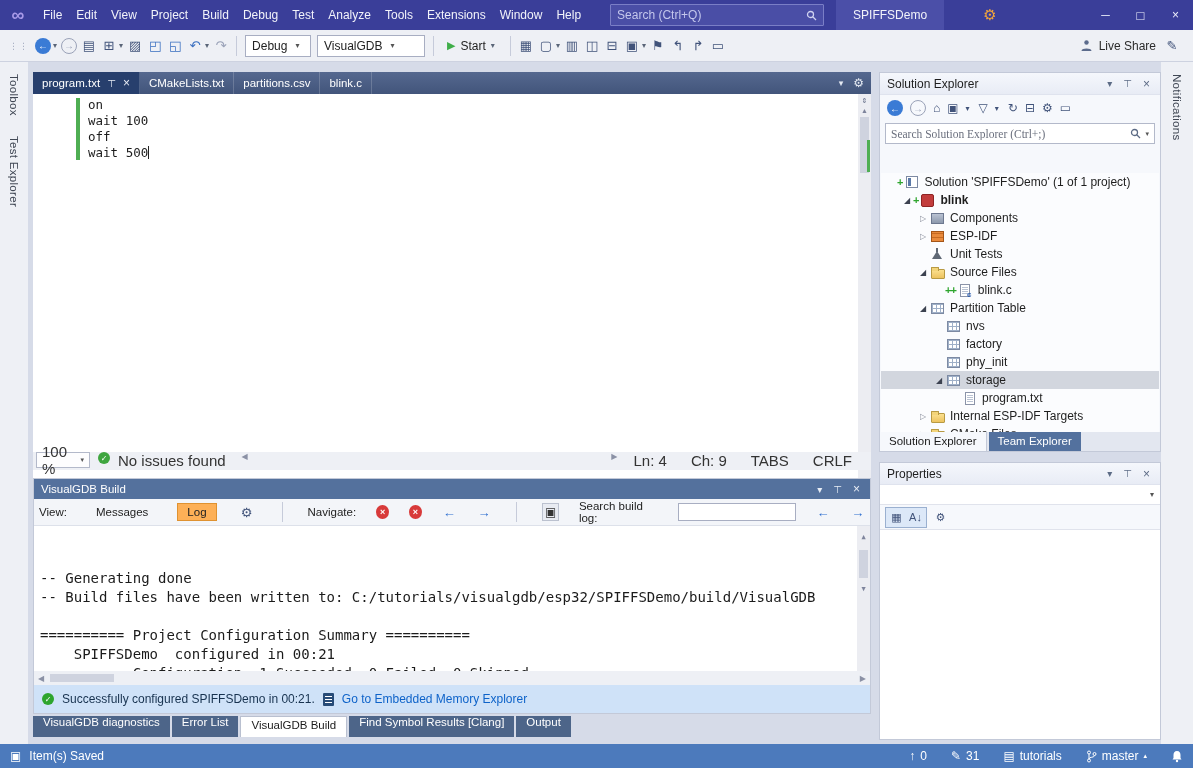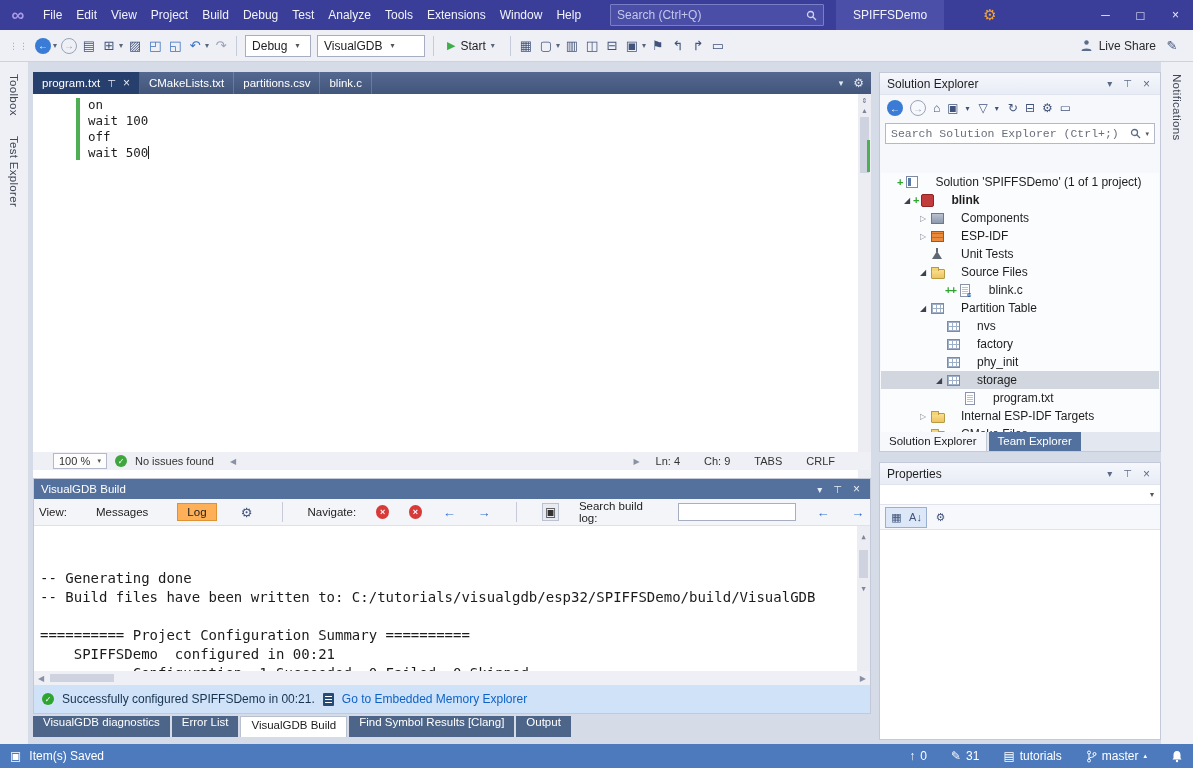--- a/index.html
+++ b/index.html
@@ -52,21 +52,21 @@
   .code{position:absolute;left:0;top:0;right:13px;bottom:0;font-family:"DejaVu Sans Mono","Liberation Mono",monospace;font-size:12.5px;line-height:16px;padding:3px 0 0 55px;white-space:pre;color:#1c1c1c;overflow:hidden}
   .code>div{height:16px}
   .code>div:nth-of-type(4)::after{content:"";display:inline-block;width:1px;height:13px;background:#222;vertical-align:-2px}
   .changebar{position:absolute;left:43px;top:4px;width:4px;height:62px;background:#4fae53}
   .vsb{position:absolute;right:0;top:0;width:13px;bottom:0;background:#ecedf2;display:flex;flex-direction:column;align-items:center;color:#7e849c}
   .vsb .gi{font-size:7px}
   .sb-thumb{width:9px;height:56px;background:#cfd3df;margin-top:3px}
   .sb-bottom{margin-top:auto;margin-bottom:3px}
   .split-grip{height:13px;display:flex;align-items:center;color:#5a6480;font-size:9px}
   .overview-marks{position:absolute;right:1px;top:46px;width:3px;height:32px;background:#4fae53;z-index:2}
-  .editor-status{position:absolute;left:33px;top:452px;width:838px;height:18px;background:#eef0f5;display:flex;align-items:center;font-size:11px;color:#333;gap:8px;padding:0 20px}
+  .editor-status{position:absolute;left:33px;top:452px;width:838px;height:18px;background:#eef0f5;display:flex;align-items:flex-start;font-size:15px;color:#333;gap:8px;padding:0 3px}
   .zoom{display:flex;align-items:center;background:#fdfdfe;border:1px solid #b3b9ca;height:16px;padding:0 5px;width:54px;justify-content:space-between}
   .zoom .dd{font-size:7px;color:#555}
   .okcheck{width:12px;height:12px;border-radius:50%;background:#3fa63f;color:#fff;font-size:8px;display:inline-flex;align-items:center;justify-content:center;flex:none}
   .hscroll{flex:1;display:flex;align-items:center;justify-content:space-between;color:#8b91a5;font-size:8px;padding:0 8px}
   .es-field{margin-right:16px;white-space:nowrap}
 
   
   .build{position:absolute;left:33px;top:478px;width:838px;height:236px;background:#f3f5f9;border:1px solid #c3c9d8;display:flex;flex-direction:column}
   .b-title{height:20px;background:#54719d;color:#fff;display:flex;align-items:center;padding:0 7px;font-size:11.5px;flex:none}
   .ticons{margin-left:auto;display:flex;gap:11px;font-size:10px;color:#e8edf5;padding-right:3px;align-items:center}
@@ -93,31 +93,31 @@
   .ptab.active{background:#fff;color:#1b1b1b;border:1px solid #b9c0d0;border-bottom:none;padding-top:2px}
 
   
   .se{position:absolute;left:879px;top:72px;width:282px;height:380px;background:#f6f8fc;border:1px solid #c3c9d8}
   .p-title{height:22px;display:flex;align-items:center;padding:0 7px;background:linear-gradient(#f5f7fc,#e8ecf5);font-size:12px;color:#1e1e1e;border-bottom:1px solid #dfe3ee}
   .p-title .ticons{color:#5c6b85}
   .se-toolbar{height:26px;display:flex;align-items:center;gap:7px;padding:0 7px}
   .se-toolbar .gi,.se-toolbar span{color:#41537a}
   .se-search{height:25px;padding:1px 5px;display:flex;align-items:center}
   .sbox{flex:1;display:flex;align-items:center;height:21px;background:#fff;border:1px solid #b3b9ca;padding:0 5px;color:#5c6b85;gap:4px}
-  .sbox input{flex:1;border:none;outline:none;font-size:11.5px;font-family:Liberation Mono, monospace;color:#333;background:transparent}
+  .sbox input{flex:1;border:none;outline:none;font-size:11.5px;font-family:Liberation Serif, serif;color:#333;background:transparent}
   .sbox input::placeholder{color:#6a6f7d}
   .sbox .dd{font-size:7px;color:#555}
   .se-tree{position:absolute;left:1px;right:1px;top:100px;bottom:19px;background:#fbfcfe;overflow:hidden;font-size:12px}
   .trow{height:18px;display:flex;align-items:center;white-space:nowrap}
   .trow.selected{background:#d2d6de}
   .texp{width:12px;flex:none;text-align:center;font-size:8px}
   .texp.c{color:#8a8f9c}.texp.e{color:#3c4250}
   .tprefix{color:#2ea52e;font-weight:bold;font-size:11px;margin-right:1px;letter-spacing:-1px}
   .ticon{width:17px;display:flex;justify-content:center;flex:none}
-  .tlabel{margin-left:15px}
+  .tlabel{margin-left:4px}
   .tlabel.bold{font-weight:bold}
   .se-tabs{position:absolute;left:0;right:0;bottom:0;height:19px;display:flex;background:#e3e7f0;font-size:11.5px}
   .stab{padding:3px 9px 0;height:19px;white-space:nowrap}
   .stab.active{background:#f6f8fc;color:#1b1b1b;border-right:1px solid #c3c9d8}
   .stab.inactive{background:#53719e;color:#fff;margin-left:2px}
 
   
   .ico{display:inline-block;position:relative;flex:none}
   .ico-solution{width:12px;height:12px;background:#fff;border:1px solid #7d8aa3}
   .ico-solution::after{content:"";position:absolute;left:1px;top:1px;width:3px;height:8px;background:#5b79a8}

